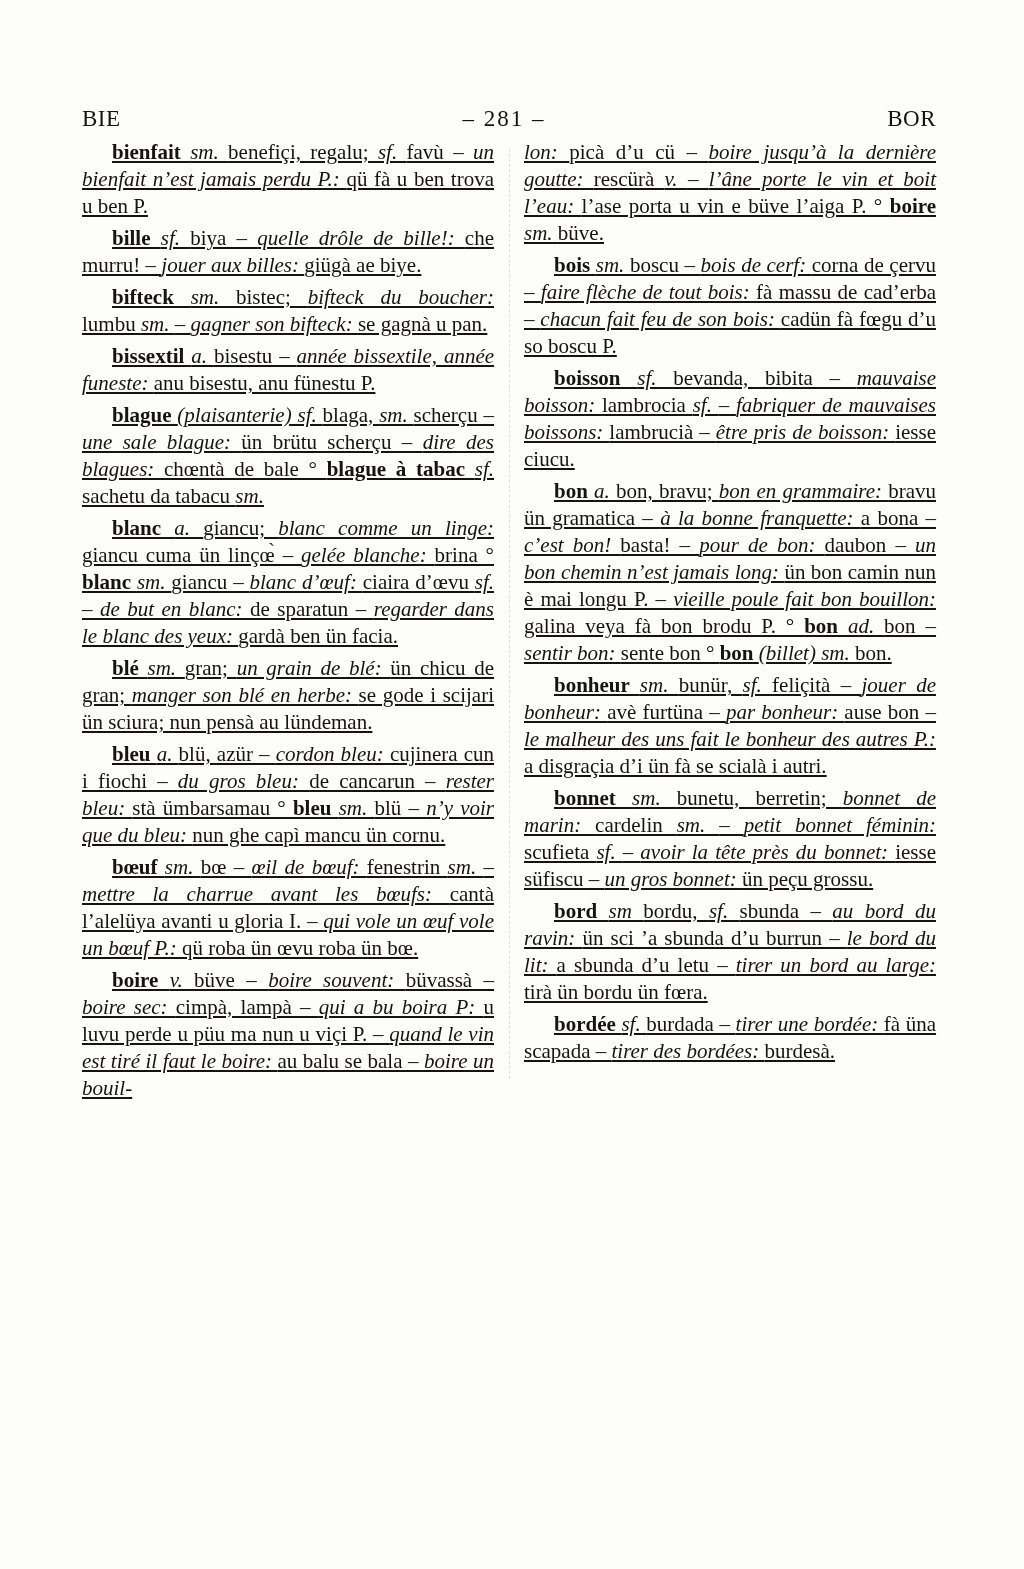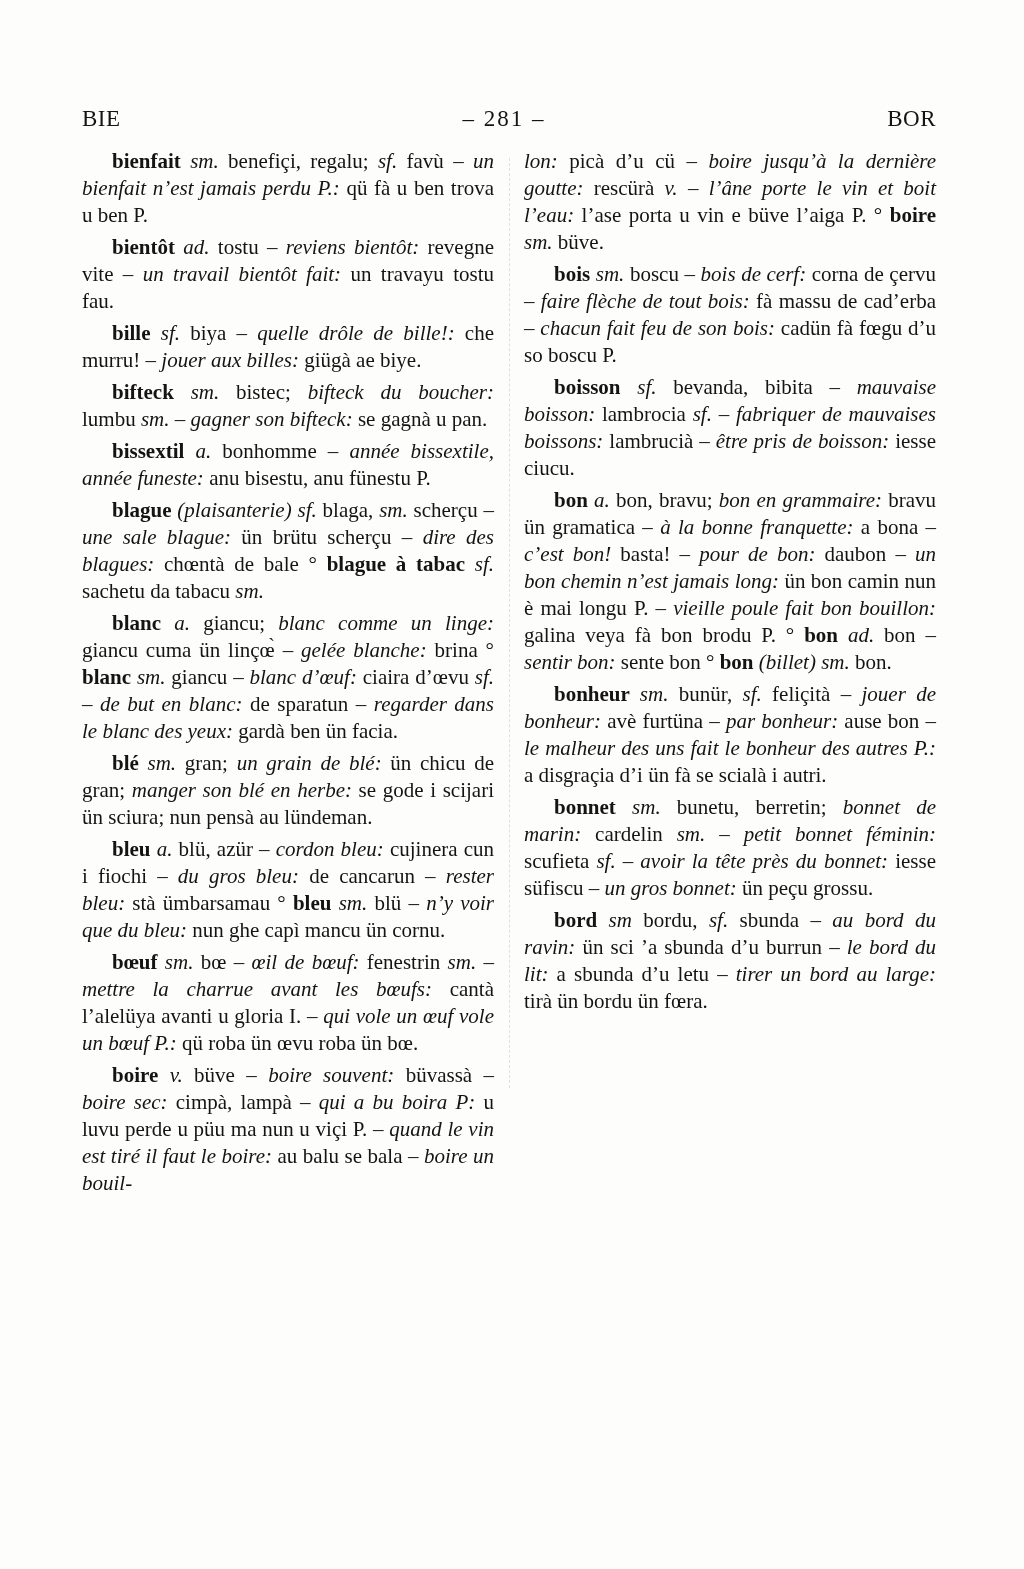--- a/index.html
+++ b/index.html
@@ -20,23 +20,24 @@
   .header {
     display: flex;
     justify-content: space-between;
     align-items: baseline;
     font-size: 23px;
     letter-spacing: 0.5px;
   }
   .header .pagenum { letter-spacing: 2px; }
   .columns {
     position: relative;
-    margin-top: 16px;
+    margin-top: 7px;
     display: flex;
     gap: 30px;
+    text-decoration: underline;
   }
   .column { flex: 1; min-width: 0; }
   .gutter-line {
     position: absolute;
     left: 50%;
     top: 10px;
     height: 930px;
     width: 0;
     border-left: 1px dashed #c9c7c0;
     opacity: 0.55;
@@ -58,35 +59,35 @@
 
 <div class="page">
   <div class="header">
     <span class="guideword">BIE</span>
     <span class="pagenum">– 281 –</span>
     <span class="guideword">BOR</span>
   </div>
   <div class="columns">
     <div class="column" id="col-0">
         <p class="entry"><span class="run-b">bienfait </span><span class="run-i">sm. </span><span class="run-r">benefiçi, regalu; </span><span class="run-i">sf. </span><span class="run-r">favù – </span><span class="run-i">un bienfait n’est jamais perdu P.: </span><span class="run-r">qü fà u ben trova u ben P.</span></p>
-        <p class="entry"><span class="run-b">bientôt </span><span class="run-i">ad. </span><span class="run-r">tostu – </span><span class="run-i">reviens bientôt: </span><span class="run-r">revegne vite – </span><span class="run-i">un travail bientôt fait: </span><span class="run-r">un travayu tostu fau.</span></p>
         <p class="entry"><span class="run-b">bille </span><span class="run-i">sf. </span><span class="run-r">biya – </span><span class="run-i">quelle drôle de bille!: </span><span class="run-r">che murru! – </span><span class="run-i">jouer aux billes: </span><span class="run-r">giügà ae biye.</span></p>
         <p class="entry"><span class="run-b">bifteck </span><span class="run-i">sm. </span><span class="run-r">bistec; </span><span class="run-i">bifteck du boucher: </span><span class="run-r">lumbu </span><span class="run-i">sm. </span><span class="run-r">– </span><span class="run-i">gagner son bifteck: </span><span class="run-r">se gagnà u pan.</span></p>
-        <p class="entry"><span class="run-b">bissextil </span><span class="run-i">a. </span><span class="run-r">bonhomme – </span><span class="run-i">année bissextile, année funeste: </span><span class="run-r">anu bisestu, anu fünestu P.</span></p>
+        <p class="entry"><span class="run-b">bissextil </span><span class="run-i">a. </span><span class="run-r">bisestu – </span><span class="run-i">année bissextile, année funeste: </span><span class="run-r">anu bisestu, anu fünestu P.</span></p>
         <p class="entry"><span class="run-b">blague </span><span class="run-i">(plaisanterie) sf. </span><span class="run-r">blaga, </span><span class="run-i">sm. </span><span class="run-r">scherçu – </span><span class="run-i">une sale blague: </span><span class="run-r">ün brütu scherçu – </span><span class="run-i">dire des blagues: </span><span class="run-r">chœntà de bale ° </span><span class="run-b">blague à tabac </span><span class="run-i">sf. </span><span class="run-r">sachetu da tabacu </span><span class="run-i">sm.</span></p>
         <p class="entry"><span class="run-b">blanc </span><span class="run-i">a. </span><span class="run-r">giancu; </span><span class="run-i">blanc comme un linge: </span><span class="run-r">giancu cuma ün linçœ̀ – </span><span class="run-i">gelée blanche: </span><span class="run-r">brina ° </span><span class="run-b">blanc </span><span class="run-i">sm. </span><span class="run-r">giancu – </span><span class="run-i">blanc d’œuf: </span><span class="run-r">ciaira d’œvu </span><span class="run-i">sf. </span><span class="run-r">– </span><span class="run-i">de but en blanc: </span><span class="run-r">de sparatun – </span><span class="run-i">regarder dans le blanc des yeux: </span><span class="run-r">gardà ben ün facia.</span></p>
         <p class="entry"><span class="run-b">blé </span><span class="run-i">sm. </span><span class="run-r">gran; </span><span class="run-i">un grain de blé: </span><span class="run-r">ün chicu de gran; </span><span class="run-i">manger son blé en herbe: </span><span class="run-r">se gode i scijari ün sciura; nun pensà au lündeman.</span></p>
         <p class="entry"><span class="run-b">bleu </span><span class="run-i">a. </span><span class="run-r">blü, azür – </span><span class="run-i">cordon bleu: </span><span class="run-r">cujinera cun i fiochi – </span><span class="run-i">du gros bleu: </span><span class="run-r">de cancarun – </span><span class="run-i">rester bleu: </span><span class="run-r">stà ümbarsamau ° </span><span class="run-b">bleu </span><span class="run-i">sm. </span><span class="run-r">blü – </span><span class="run-i">n’y voir que du bleu: </span><span class="run-r">nun ghe capì mancu ün cornu.</span></p>
         <p class="entry"><span class="run-b">bœuf </span><span class="run-i">sm. </span><span class="run-r">bœ – </span><span class="run-i">œil de bœuf: </span><span class="run-r">fenestrin </span><span class="run-i">sm. </span><span class="run-r">– </span><span class="run-i">mettre la charrue avant les bœufs: </span><span class="run-r">cantà l’alelüya avanti u gloria I. – </span><span class="run-i">qui vole un œuf vole un bœuf P.: </span><span class="run-r">qü roba ün œvu roba ün bœ.</span></p>
         <p class="entry"><span class="run-b">boire </span><span class="run-i">v. </span><span class="run-r">büve – </span><span class="run-i">boire souvent: </span><span class="run-r">büvassà – </span><span class="run-i">boire sec: </span><span class="run-r">cimpà, lampà – </span><span class="run-i">qui a bu boira P: </span><span class="run-r">u luvu perde u püu ma nun u viçi P. – </span><span class="run-i">quand le vin est tiré il faut le boire: </span><span class="run-r">au balu se bala – </span><span class="run-i">boire un bouil-</span></p>
       </div>
     <div class="gutter-line"></div>
     <div class="column" id="col-1">
         <p class="entry no-indent"><span class="run-i">lon: </span><span class="run-r">picà d’u cü – </span><span class="run-i">boire jusqu’à la dernière goutte: </span><span class="run-r">rescürà </span><span class="run-i">v. </span><span class="run-r">– </span><span class="run-i">l’âne porte le vin et boit l’eau: </span><span class="run-r">l’ase porta u vin e büve l’aiga P. ° </span><span class="run-b">boire </span><span class="run-i">sm. </span><span class="run-r">büve.</span></p>
         <p class="entry"><span class="run-b">bois </span><span class="run-i">sm. </span><span class="run-r">boscu – </span><span class="run-i">bois de cerf: </span><span class="run-r">corna de çervu – </span><span class="run-i">faire flèche de tout bois: </span><span class="run-r">fà massu de cad’erba – </span><span class="run-i">chacun fait feu de son bois: </span><span class="run-r">cadün fà fœgu d’u so boscu P.</span></p>
         <p class="entry"><span class="run-b">boisson </span><span class="run-i">sf. </span><span class="run-r">bevanda, bibita – </span><span class="run-i">mauvaise boisson: </span><span class="run-r">lambrocia </span><span class="run-i">sf. </span><span class="run-r">– </span><span class="run-i">fabriquer de mauvaises boissons: </span><span class="run-r">lambrucià – </span><span class="run-i">être pris de boisson: </span><span class="run-r">iesse ciucu.</span></p>
         <p class="entry"><span class="run-b">bon </span><span class="run-i">a. </span><span class="run-r">bon, bravu; </span><span class="run-i">bon en grammaire: </span><span class="run-r">bravu ün gramatica – </span><span class="run-i">à la bonne franquette: </span><span class="run-r">a bona – </span><span class="run-i">c’est bon! </span><span class="run-r">basta! – </span><span class="run-i">pour de bon: </span><span class="run-r">daubon – </span><span class="run-i">un bon chemin n’est jamais long: </span><span class="run-r">ün bon camin nun è mai longu P. – </span><span class="run-i">vieille poule fait bon bouillon: </span><span class="run-r">galina veya fà bon brodu P. ° </span><span class="run-b">bon </span><span class="run-i">ad. </span><span class="run-r">bon – </span><span class="run-i">sentir bon: </span><span class="run-r">sente bon ° </span><span class="run-b">bon </span><span class="run-i">(billet) sm. </span><span class="run-r">bon.</span></p>
         <p class="entry"><span class="run-b">bonheur </span><span class="run-i">sm. </span><span class="run-r">bunür, </span><span class="run-i">sf. </span><span class="run-r">feliçità – </span><span class="run-i">jouer de bonheur: </span><span class="run-r">avè furtüna – </span><span class="run-i">par bonheur: </span><span class="run-r">ause bon – </span><span class="run-i">le malheur des uns fait le bonheur des autres P.: </span><span class="run-r">a disgraçia d’i ün fà se scialà i autri.</span></p>
         <p class="entry"><span class="run-b">bonnet </span><span class="run-i">sm. </span><span class="run-r">bunetu, berretin; </span><span class="run-i">bonnet de marin: </span><span class="run-r">cardelin </span><span class="run-i">sm. </span><span class="run-r">– </span><span class="run-i">petit bonnet féminin: </span><span class="run-r">scufieta </span><span class="run-i">sf. </span><span class="run-r">– </span><span class="run-i">avoir la tête près du bonnet: </span><span class="run-r">iesse süfiscu – </span><span class="run-i">un gros bonnet: </span><span class="run-r">ün peçu grossu.</span></p>
         <p class="entry"><span class="run-b">bord </span><span class="run-i">sm </span><span class="run-r">bordu, </span><span class="run-i">sf. </span><span class="run-r">sbunda – </span><span class="run-i">au bord du ravin: </span><span class="run-r">ün sci ’a sbunda d’u burrun – </span><span class="run-i">le bord du lit: </span><span class="run-r">a sbunda d’u letu – </span><span class="run-i">tirer un bord au large: </span><span class="run-r">tirà ün bordu ün fœra.</span></p>
+        <p class="entry"><span class="run-b">bordée </span><span class="run-i">sf. </span><span class="run-r">burdada – </span><span class="run-i">tirer une bordée: </span><span class="run-r">fà üna scapada – </span><span class="run-i">tirer des bordées: </span><span class="run-r">burdesà.</span></p>
       </div>
   </div>
 </div>
 
 </body></html>

